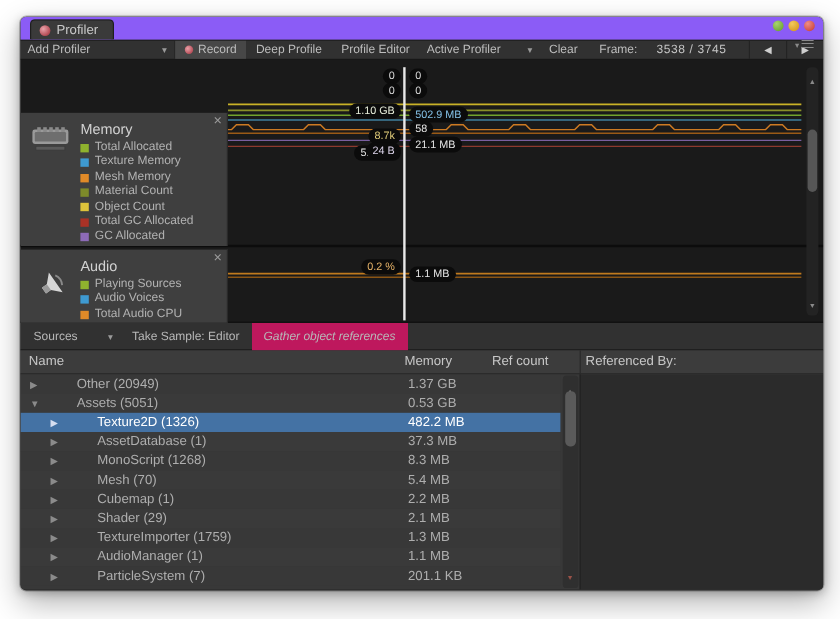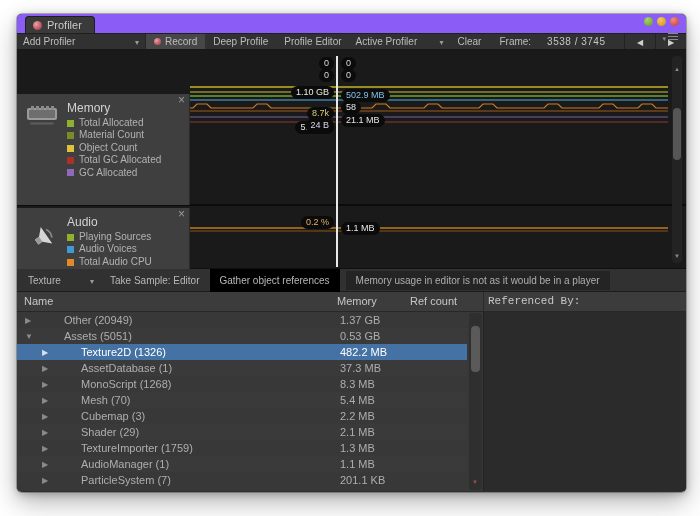--- a/index.html
+++ b/index.html
@@ -75,29 +75,29 @@
   .scroll-up::before { content:"\25B2"; font-size:6px; color:#8a8a8a; }
   .scroll-down::before { content:"\25BC"; font-size:6px; color:#8a8a8a; }
   .vscroll .scroll-up { position:absolute; top:1px; left:2px; }
   .vscroll .scroll-down { position:absolute; bottom:1px; left:2px; }
 
   
   .subtoolbar { height:23px; background:#313131; border-bottom:1px solid #1c1c1c;
                 display:flex; align-items:center; font-size:10px; color:#b8b8b8; padding-left:5px; }
   .dd-detailed { width:78px; height:100%; }
   .sub-btn { padding:4px 10px; height:100%; display:flex; align-items:center; }
-  .sub-btn.pressed { background:#000000; height:23px; }
+  .sub-btn.pressed { background:#be185d; height:23px;font-style:italic; }
   .notice { margin-left:6px; background:#242424; color:#aeaeae; height:19px; line-height:19px;
             padding:0 10px; }
 
   
   .thead { height:20px; background:#3c3c3c; border-bottom:1px solid #282828; position:relative;
            font-size:11px; color:#c7c7c7; }
   .thead span { position:absolute; top:3px; }
-  .th-name { left:7px; } .th-memory { left:320px; } .th-refcount { left:393px; } .th-refby { left:471px;font-family:Liberation Mono, monospace; }
+  .th-name { left:7px; } .th-memory { left:320px; } .th-refcount { left:393px; } .th-refby { left:471px; }
   .thead .pane-div { position:absolute; left:466px; top:0; width:1px; height:100%; background:#2a2a2a; }
 
   .tbody { height:179px; display:flex; position:relative; background:#383838; }
   .left-pane { width:466px; position:relative; overflow:hidden; }
   .rows { width:450px; }
   .trow { height:16px; position:relative; display:flex; align-items:center; font-size:11px; color:#aeaeae;
           background:#383838; }
   .trow.alt { background:#3a3a3a; }
   .trow.sel { background:#4472a4; color:#ffffff; }
   .fold { font-size:8px; color:#8b8b8b; width:11px; flex:0 0 auto; }
@@ -217,20 +217,28 @@
         <rect x="4" y="18" width="24" height="3" fill="none" stroke="#3a3a3a" stroke-width=".5"></rect>
       </svg>
       <div class="panel-body">
         <div class="panel-title">Memory</div>
         <div>
             <div class="leg-item">
               <span class="swatch" style="background: rgb(143, 178, 46);"></span>
               <span>Total Allocated</span>
             </div>
             <div class="leg-item">
+              <span class="swatch" style="background: rgb(62, 154, 209);"></span>
+              <span>Texture Memory</span>
+            </div>
+            <div class="leg-item">
+              <span class="swatch" style="background: rgb(224, 138, 40);"></span>
+              <span>Mesh Memory</span>
+            </div>
+            <div class="leg-item">
               <span class="swatch" style="background: rgb(125, 138, 42);"></span>
               <span>Material Count</span>
             </div>
             <div class="leg-item">
               <span class="swatch" style="background: rgb(221, 195, 59);"></span>
               <span>Object Count</span>
             </div>
             <div class="leg-item">
               <span class="swatch" style="background: rgb(169, 50, 38);"></span>
               <span>Total GC Allocated</span>
@@ -273,30 +281,29 @@
 
     <div class="vscroll">
       <span class="scroll-up"></span>
       <div class="thumb" style="top:52px;height:52px"></div>
       <span class="scroll-down"></span>
     </div>
   </div>
 
   <div class="subtoolbar">
     <div class="dd dd-detailed">
-      <span>Texture</span>
+      <span>Sources</span>
       <span class="caret"></span>
     </div>
     <div class="sub-btn">
       <span>Take Sample: Editor</span>
     </div>
     <div class="sub-btn pressed">
       <span>Gather object references</span>
     </div>
-    <div class="notice">Memory usage in editor is not as it would be in a player</div>
   </div>
 
   <div class="thead">
     <span class="th-name">Name</span>
     <span class="th-memory">Memory</span>
     <span class="th-refcount">Ref count</span>
     <span class="th-refby">Referenced By:</span>
     <div class="pane-div"></div>
   </div>
 
@@ -328,21 +335,21 @@
             <span class="rname">MonoScript (1268)</span>
             <span class="rmem">8.3 MB</span>
           </div>
           <div class="trow alt">
             <span class="fold lvl2">▶</span>
             <span class="rname">Mesh (70)</span>
             <span class="rmem">5.4 MB</span>
           </div>
           <div class="trow">
             <span class="fold lvl2">▶</span>
-            <span class="rname">Cubemap (3)</span>
+            <span class="rname">Cubemap (1)</span>
             <span class="rmem">2.2 MB</span>
           </div>
           <div class="trow alt">
             <span class="fold lvl2">▶</span>
             <span class="rname">Shader (29)</span>
             <span class="rmem">2.1 MB</span>
           </div>
           <div class="trow">
             <span class="fold lvl2">▶</span>
             <span class="rname">TextureImporter (1759)</span>

